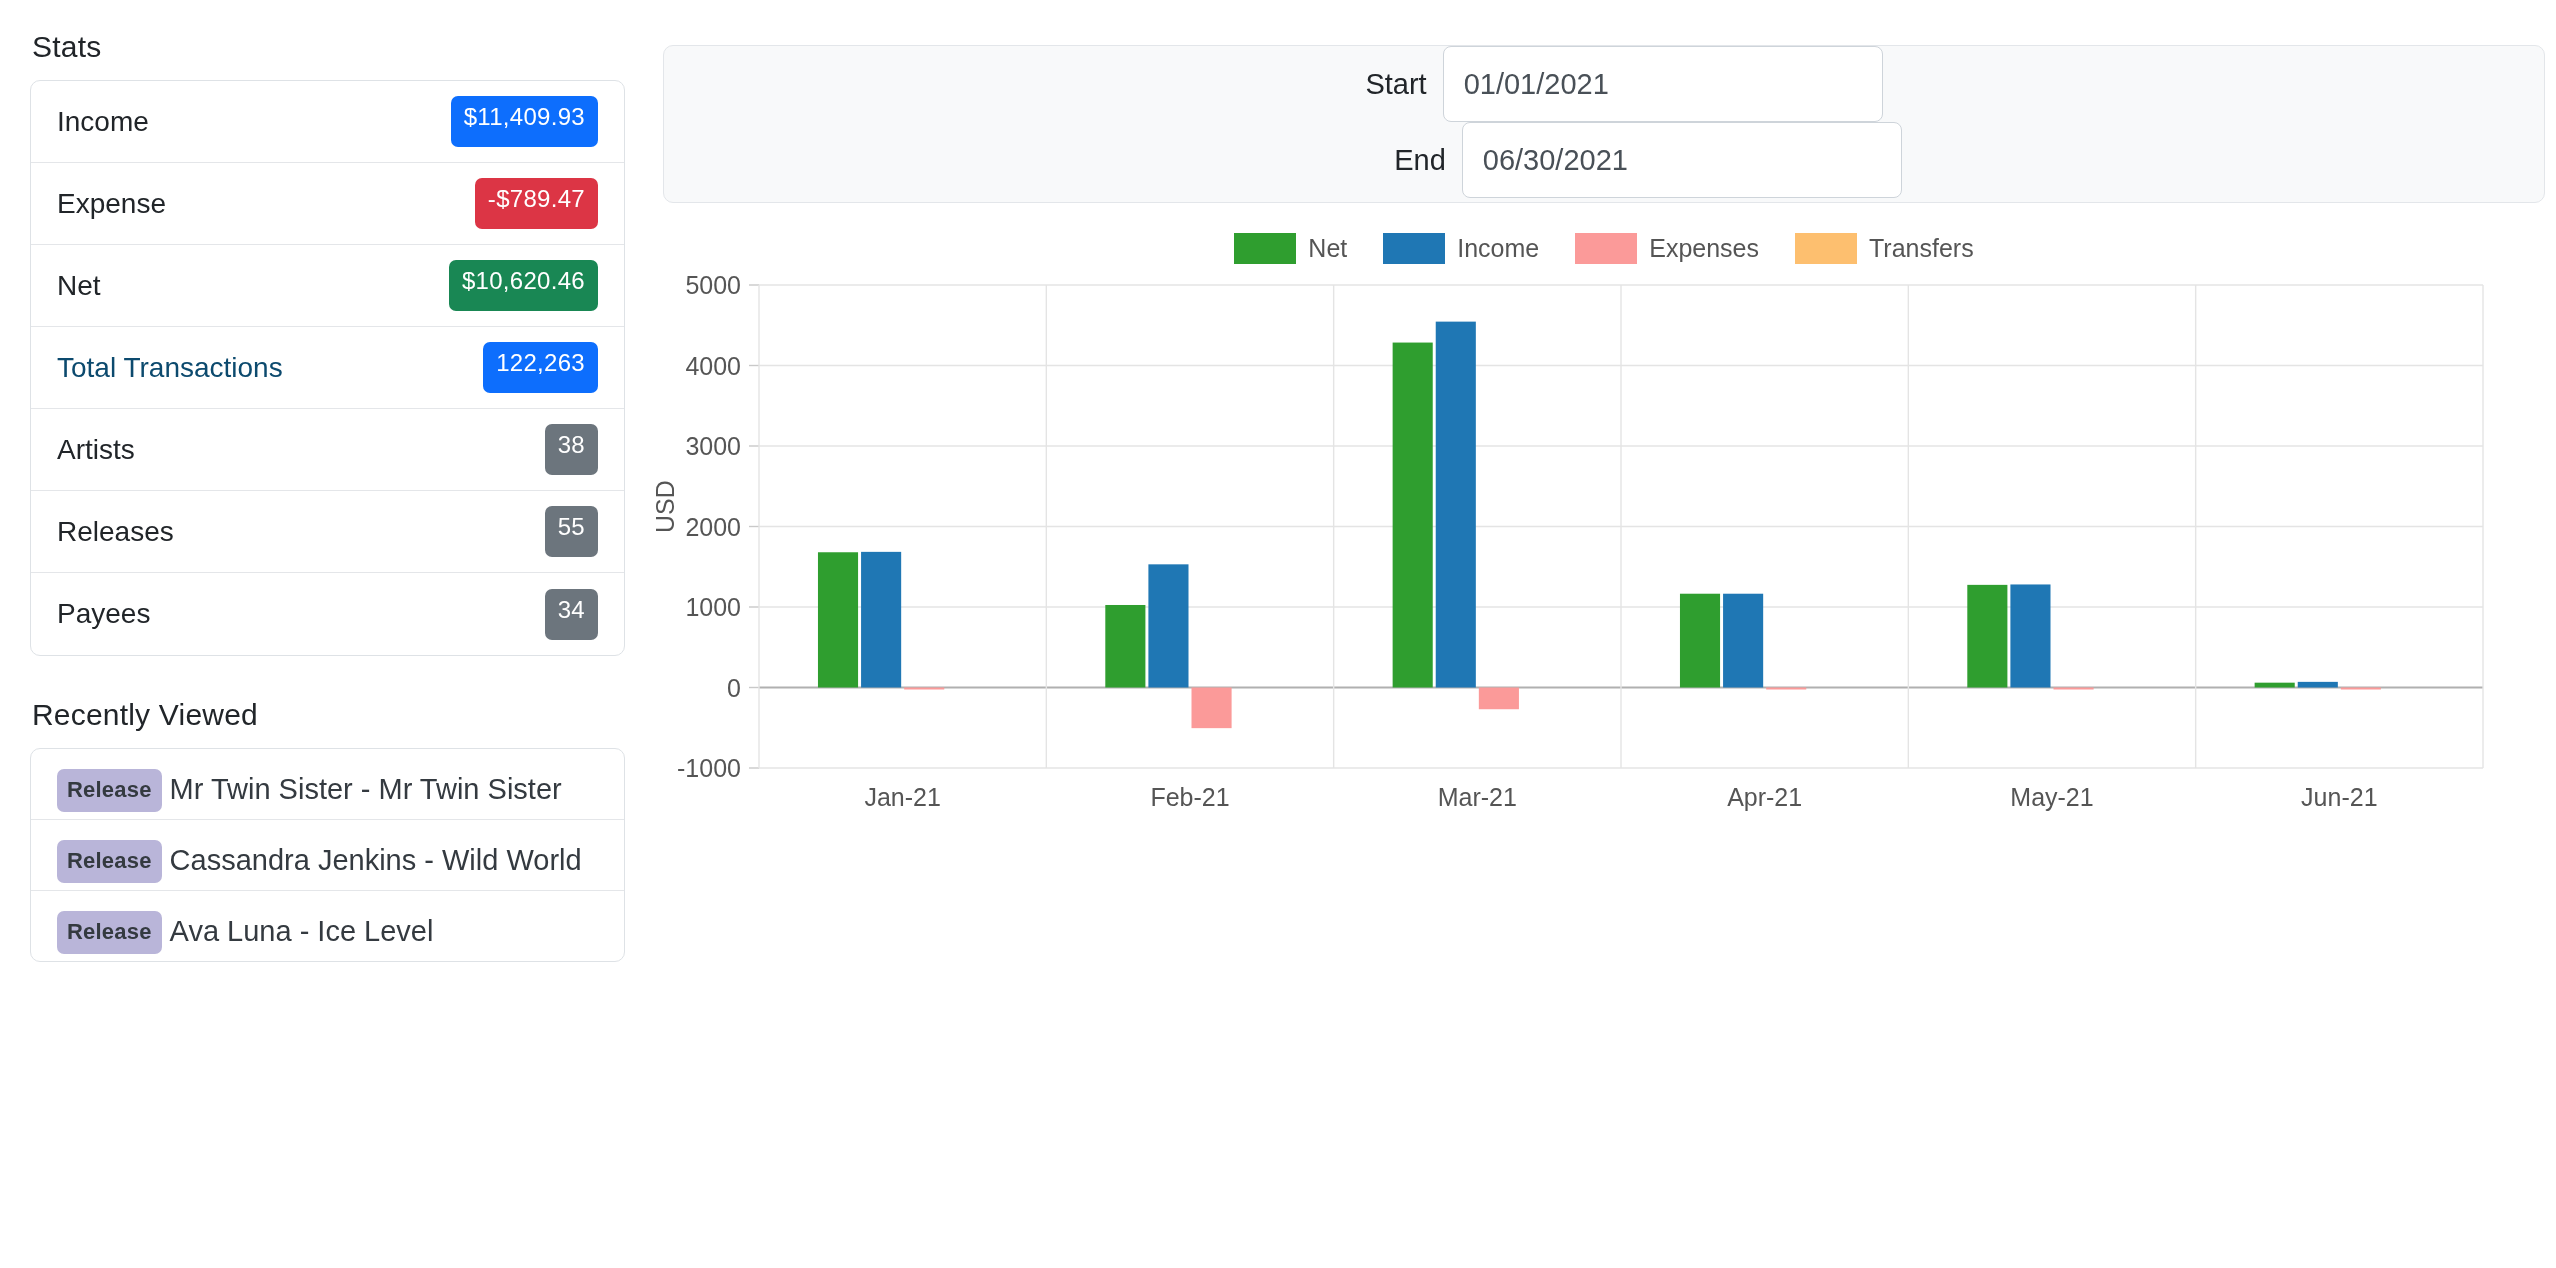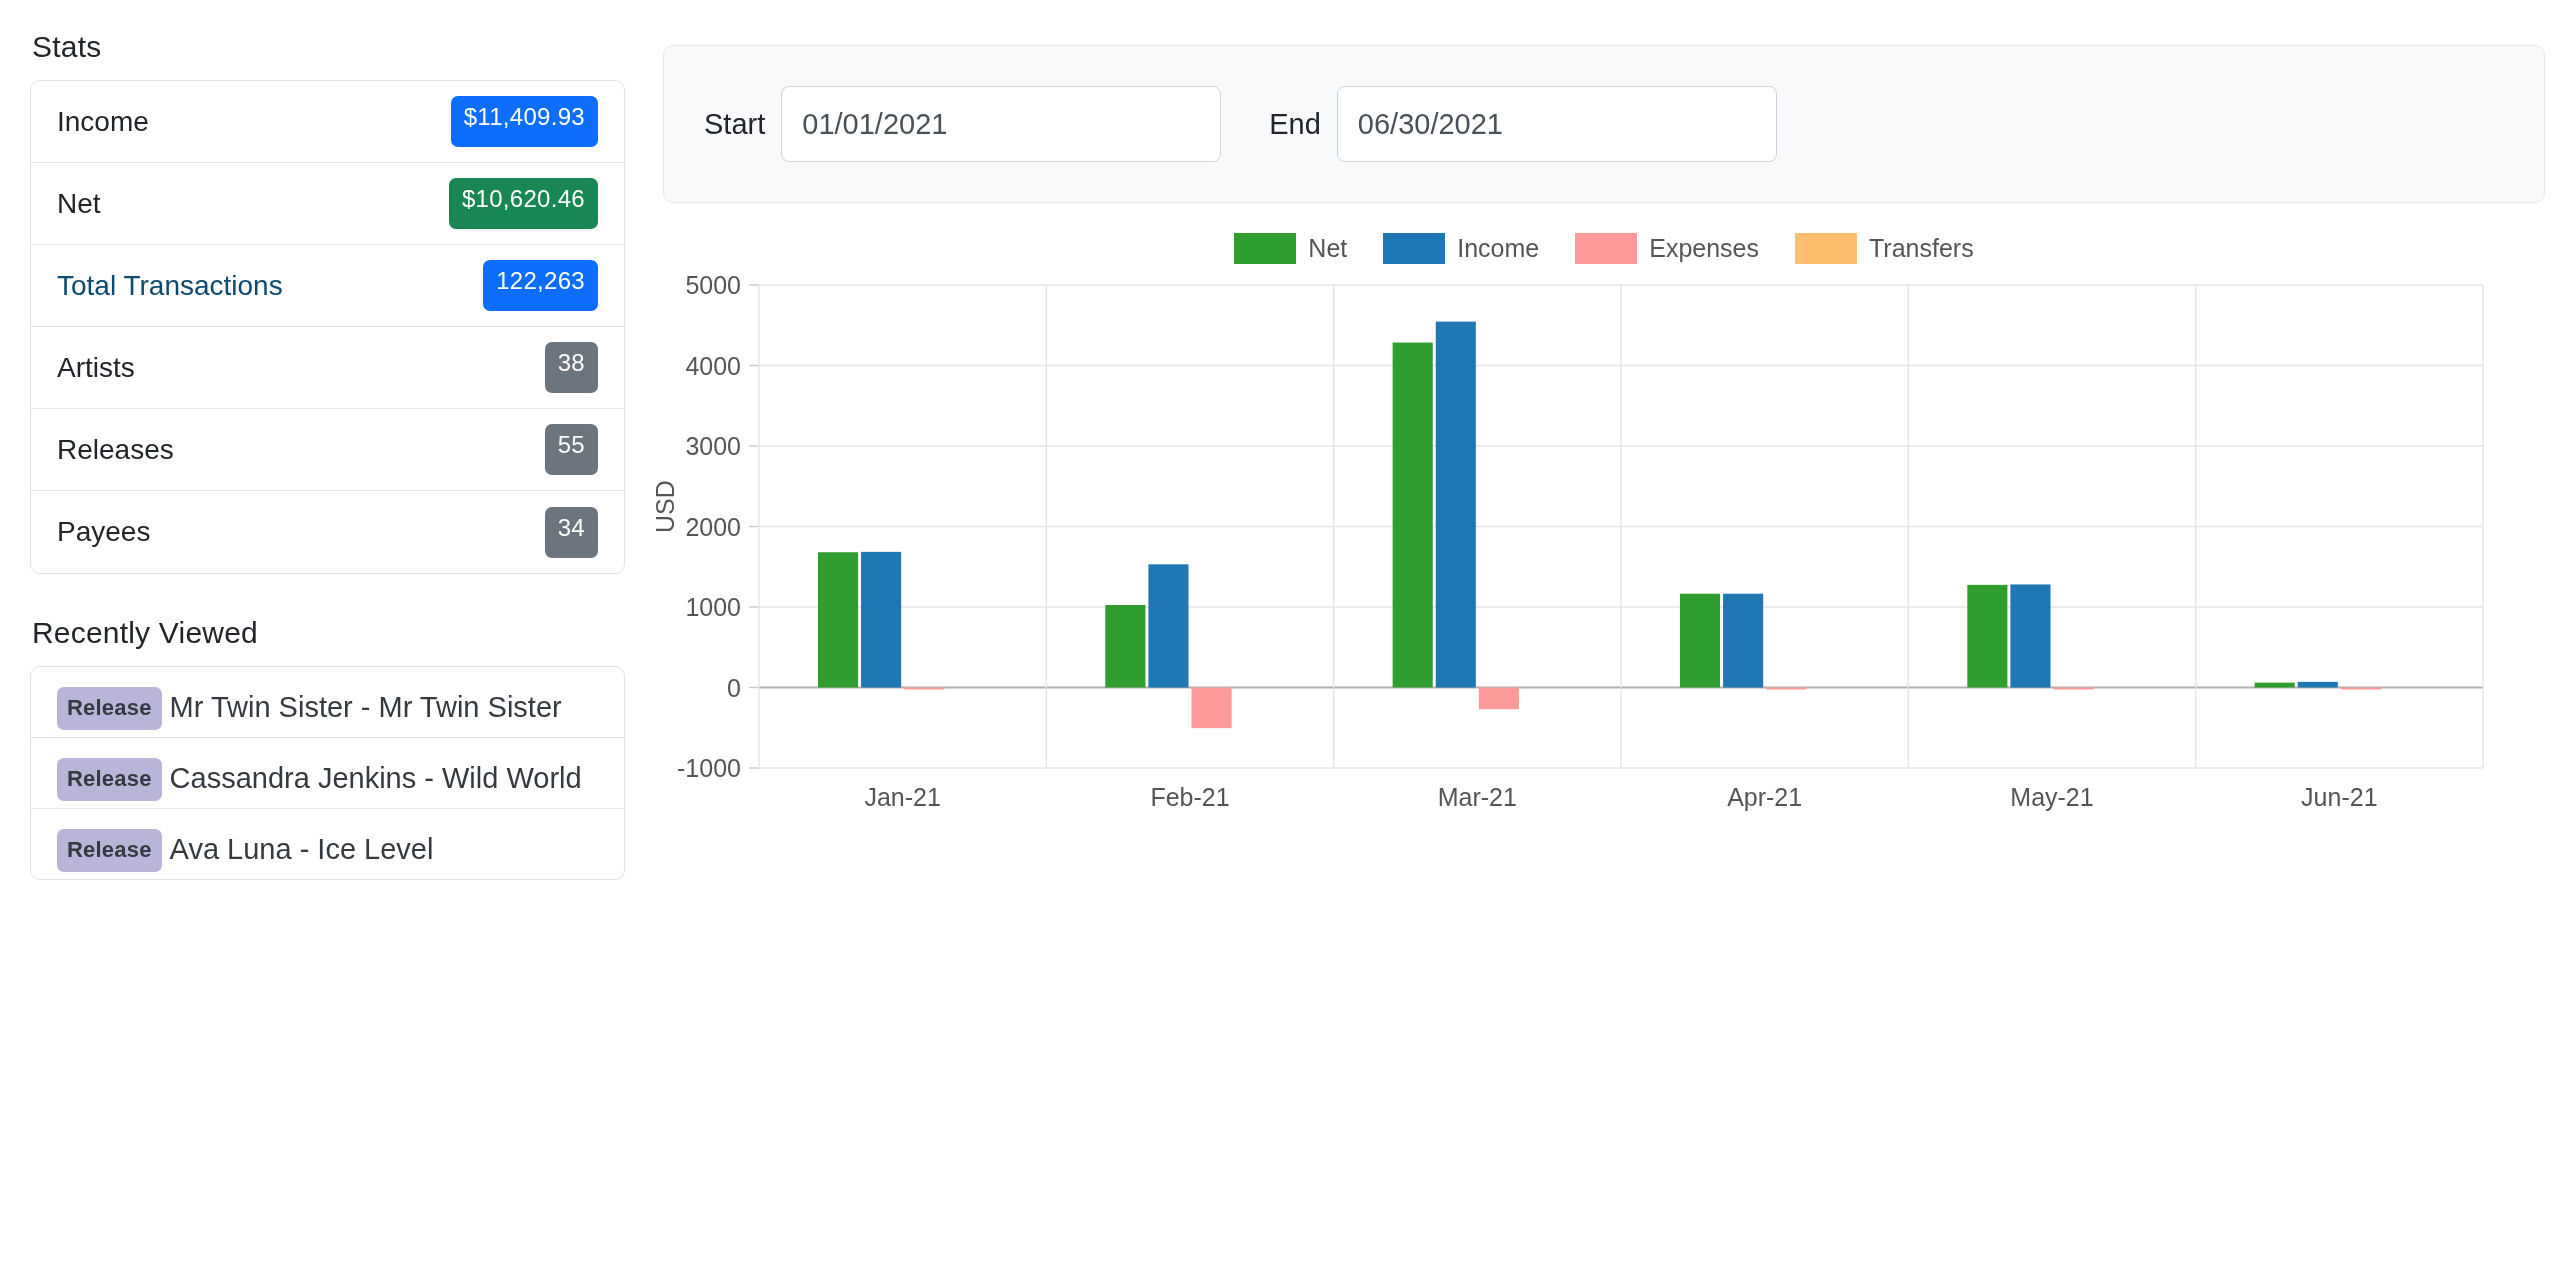--- a/index.html
+++ b/index.html
@@ -53,20 +53,21 @@
     padding: 6px 10px 7px; margin-right: 8px;
     vertical-align: 2px; letter-spacing: .2px;
   }
 
   
   .right-col { position: absolute; left: 663px; top: 30px; width: 1882px; }
   .filters {
     margin-top: 15px; background: #f8f9fa; border: 1px solid #e3e6ea;
     border-radius: 10px; height: 158px; display: flex; align-items: center;
     padding-left: 40px;
+    flex-direction: column;
   }
   .filter-group { display: flex; align-items: center; }
   .filter-label { font-size: 29px; color: #212529; margin-right: 16px; }
   .date-input {
     width: 440px; height: 76px; border: 1px solid #ced4da; border-radius: 8px;
     background: #fff; font-size: 29px; color: #495057; padding: 0 20px;
     font-family: "Liberation Sans", sans-serif;
   }
   .filter-group + .filter-group { margin-left: 48px; }
 
@@ -95,20 +96,24 @@
 <div class="page">
 
   <div class="left-col">
 
     <h2 class="section-title">Stats</h2>
 
     <div class="card" id="stats-card">
         <div class="list-row">
           <span class="list-label">Income</span>
           <span class="badge blue">$11,409.93</span>
+        </div>
+        <div class="list-row">
+          <span class="list-label">Expense</span>
+          <span class="badge red">-$789.47</span>
         </div>
         <div class="list-row">
           <span class="list-label">Net</span>
           <span class="badge green">$10,620.46</span>
         </div>
         <div class="list-row">
           <span class="list-label link">Total Transactions</span>
           <span class="badge blue">122,263</span>
         </div>
         <div class="list-row">

